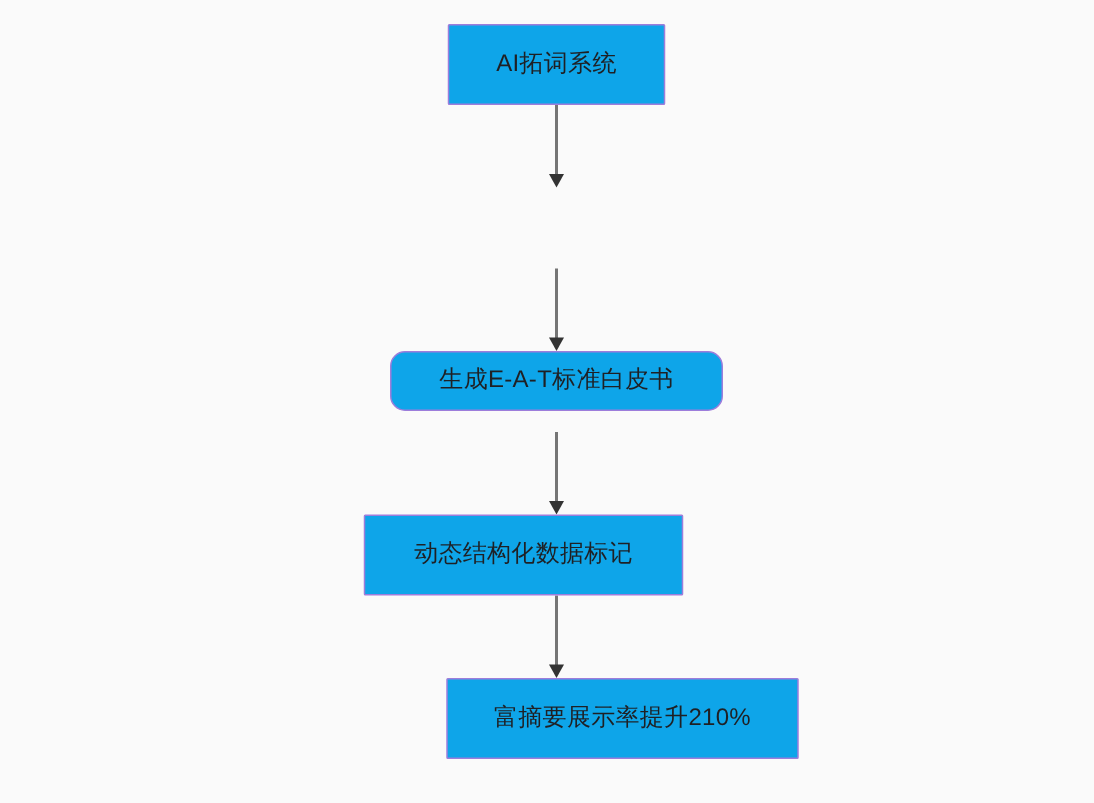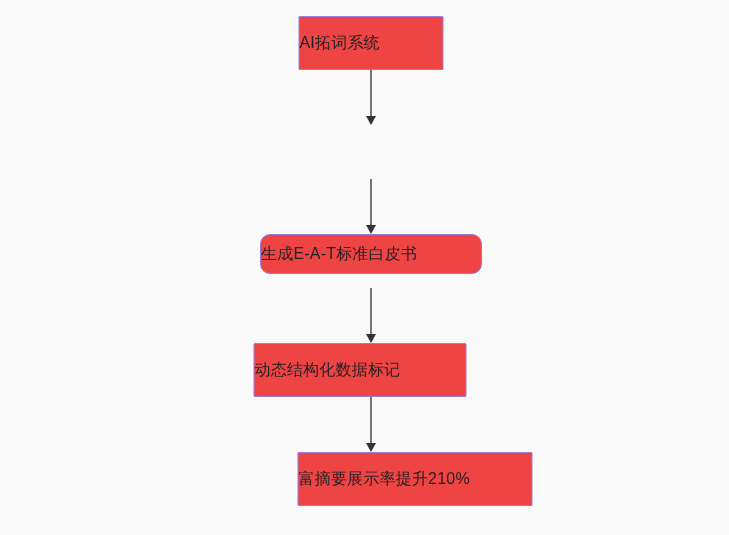--- a/index.html
+++ b/index.html
@@ -16,25 +16,26 @@
 
   #flowchart {
     position: relative;
     width: 729px;
     height: 535px;
   }
 
   .node {
     position: absolute;
     box-sizing: border-box;
-    background: #ef4444;
+    background: #0ea5e9;
     border: 1.6px solid #9d7ddb;
     border-radius: 1px;
     display: flex;
     align-items: center;
+    justify-content: center;
     height: 54px;
     transform: translateX(-50%);
   }
 
   .node-label {
     font-size: 16px;
     line-height: 1;
     color: #1f2024;
     white-space: nowrap;
     letter-spacing: 0.2px;
@@ -87,20 +88,20 @@
     <div class="edge-line" style="height: 47px;"></div>
     <div class="edge-head"></div>
   </div>
 
   <div class="node" style="left: 371px; top: 16px; width: 145px; height: 54px;">
     <span class="node-label">AI拓词系统</span>
   </div>
   <div class="node" style="left: 371px; top: 234px; width: 222px; height: 40px; border-radius: 10px;">
     <span class="node-label">生成E-A-T标准白皮书</span>
   </div>
-  <div class="node" style="left: 360px; top: 343px; width: 213px; height: 54px;">
+  <div class="node" style="left: 349px; top: 343px; width: 213px; height: 54px;">
     <span class="node-label">动态结构化数据标记</span>
   </div>
   <div class="node" style="left: 371px; top: 452px; width: 235px; height: 54px; margin-left: 44px;">
     <span class="node-label">富摘要展示率提升210%</span>
   </div>
 
 </div>
 
 </body></html>

